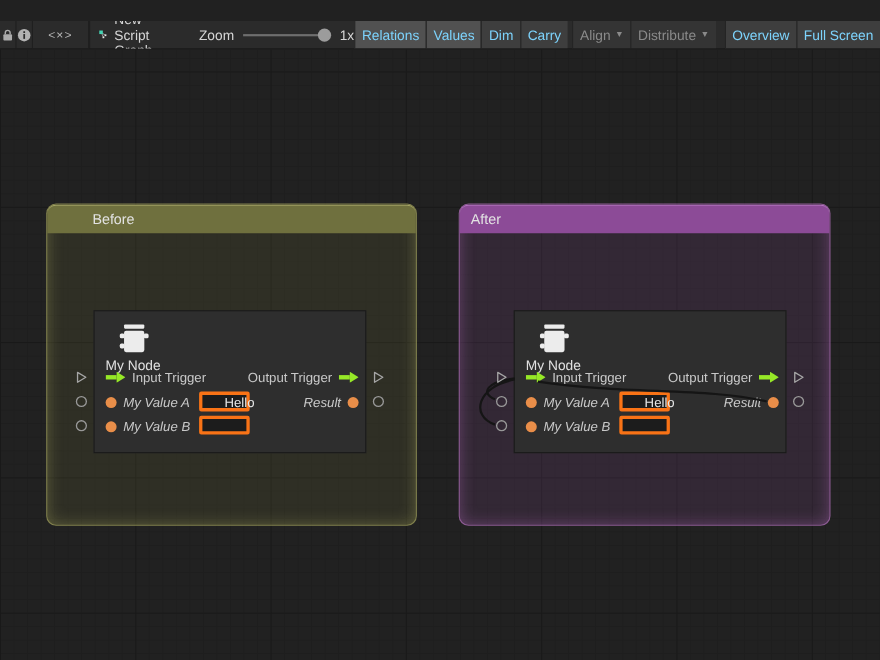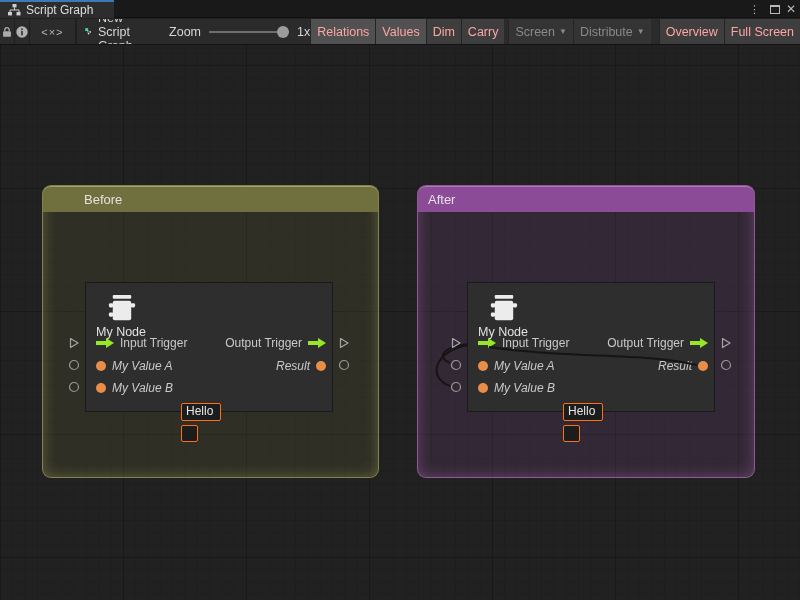--- a/index.html
+++ b/index.html
@@ -35,21 +35,21 @@
   .newgraph { display:flex; align-items:center; gap:6px; padding:0 10px 0 8px;
               border-left:1px solid #1f1f1f; }
   .zoomarea { display:flex; align-items:center; gap:8px; margin-left:14px; }
   .slider { position:relative; width:80px; height:26px; }
   .slider .track { position:absolute; left:0; top:12px; width:80px; height:2px;
                    background:#6e6e6e; }
   .slider .handle { position:absolute; left:68px; top:7px; width:12px; height:12px;
                     border-radius:50%; background:#9c9c9c; }
   .btnrow { margin-left:auto; display:flex; align-items:stretch; }
   .tbtn { display:flex; align-items:center; gap:4px; padding:0 6px;
-          background:#3e3e3e; border-left:1px solid #242424; color:#fca5a5;
+          background:#3e3e3e; border-left:1px solid #242424; color:#7dd3fc;
           white-space:nowrap; }
   .tbtn.active { background:#515151; }
   .tbtn.disabled { color:#8a8a8a; background:#343434; }
   .tbtn .arrow { font-size:8px; color:#8a8a8a; }
   .gap4 { margin-left:4px; } .gap8 { margin-left:8px; }
 
   
   .canvas { position:absolute; left:0; top:45px; width:800px; height:555px;
             background-color:#212121;
             background-image:
@@ -78,53 +78,37 @@
           background:#2e2e2e; border:1px solid #1a1a1a; }
   .node-before { left:85px; } .node-after { left:467px; }
   .nhead { position:absolute; left:10px; top:9px; display:flex; align-items:center; gap:0;flex-direction:column; }
   .ntitle { color:#e0e0e0; font-size:12.5px; }
   .prow { position:absolute; left:0; width:100%; height:22px;
           display:flex; align-items:center; justify-content:space-between;
           padding:0 6px 0 10px; font-size:12px; color:#c9c9c9; }
   .prow .pl, .prow .pr { display:flex; align-items:center; gap:6px; }
   .row1 { top:49px; } .row2 { top:72px;font-style:italic; } .row3 { top:94px;font-style:italic; }
   .dot { width:10px; height:10px; border-radius:50%; background:var(--orange,#e98e49); }
-  .vbox { position:absolute; background:#1c1c1c; border:1px solid #f97316;
+  .vbox { position:absolute; background:#1c1c1c; border:3px solid #f97316;
           border-radius:2px; color:#e6e6e6; font-size:12px; line-height:15px;
-          padding:0 4px;margin-top:47px; }
+          padding:0 20px; }
   .vbox.hello { left:95px; top:73px; width:40px; height:18px; }
   .vbox.small { left:95px; top:95px; width:17px; height:17px; }
 
   
   .oport { position:absolute; width:12px; height:12px; }
   .wires  { position:absolute; left:0; top:0; pointer-events:none; }
 
   .icon-green { color:var(--green,#96e827); }
 </style>
 </head>
 <body>
 
 <div class="root">
 
-  <div class="tabbar">
-    <div class="tab">
-      <svg width="13" height="12" viewBox="0 0 13 12">
-        <rect x="4.5" y="0" width="4" height="3.4" fill="#cfcfcf"></rect>
-        <rect x="0" y="8" width="4" height="3.4" fill="#cfcfcf"></rect>
-        <rect x="8.5" y="8" width="4" height="3.4" fill="#cfcfcf"></rect>
-        <path d="M6.5,3.4 V6 M2,8 V6 H11 V8" stroke="#cfcfcf" stroke-width="1" fill="none"></path>
-      </svg>
-      <span>Script Graph</span>
-    </div>
-    <div class="wctl kebab">⋮</div>
-    <div class="wctl maxbox">
-        <div class="box"></div>
-      </div>
-    <div class="wctl closex">✕</div>
-  </div>
 
   <div class="toolbar">
     <div class="tseg seg-lock">
       <svg width="14" height="14" viewBox="0 0 16 16">
         <path d="M5.5,7 V5.5 a2.5,2.5 0 0 1 5,0 V7" stroke="#ababab" stroke-width="1.5" fill="none"></path>
         <rect x="3.5" y="7" width="9" height="6.5" rx="1" fill="#ababab"></rect>
       </svg>
     </div>
     <div class="tseg seg-info">
       <svg width="14" height="14" viewBox="0 0 16 16">
@@ -160,21 +144,21 @@
       <div class="tbtn active">
           <span>Values</span>
         </div>
       <div class="tbtn">
           <span>Dim</span>
         </div>
       <div class="tbtn">
           <span>Carry</span>
         </div>
       <div class="tbtn disabled gap4">
-        <span>Screen</span>
+        <span>Align</span>
         <span class="arrow">▼</span>
       </div>
       <div class="tbtn disabled">
         <span>Distribute</span>
         <span class="arrow">▼</span>
       </div>
       <div class="tbtn gap8">
           <span>Overview</span>
         </div>
       <div class="tbtn">

